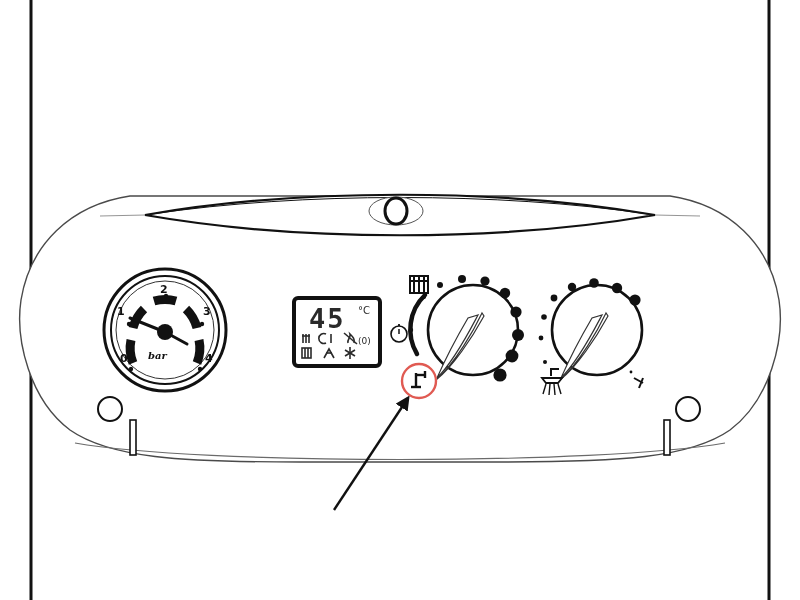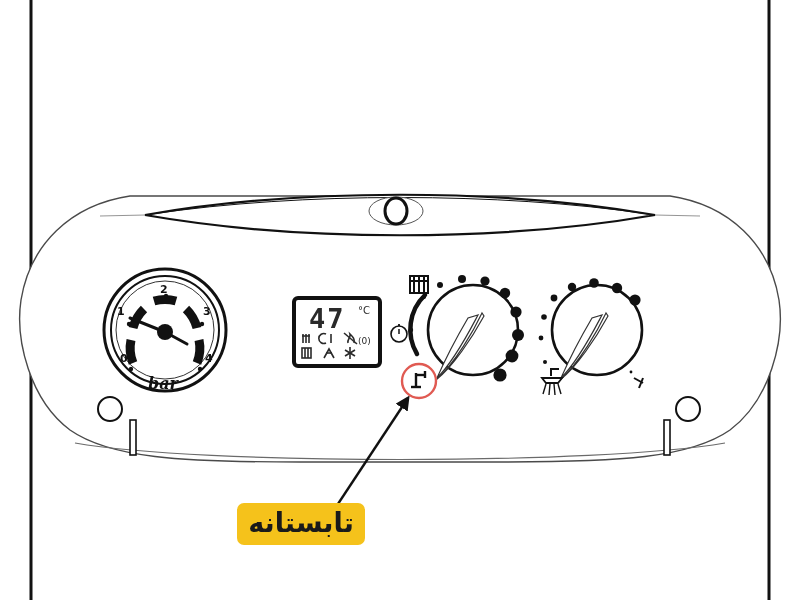--- a/index.html
+++ b/index.html
@@ -87,25 +87,24 @@
     font-family: "DejaVu Sans", sans-serif;
     font-size: 11px;
     font-weight: bold;
     color: #111;
   }
   .gauge-bar {
     position: absolute;
     left: 148px;
     top: 350px;
     font-family: "DejaVu Serif", serif;
-    font-size: 16px;
+    font-size: 10px;
     font-weight: bold;
     font-style: italic;
     color: #111;
-    margin-top: 24px;
   }
 </style>
 </head>
 <body>
 
 <div id="stage">
 
   <svg class="layer" viewBox="0 0 800 600">
 
     <line x1="31" y1="0" x2="31" y2="600" stroke="#111" stroke-width="3"></line>
@@ -283,28 +282,25 @@
 
     <defs>
       <marker id="cb-arrow" viewBox="0 0 10 10" refX="8" refY="5" markerWidth="6" markerHeight="6" orient="auto-start-reverse">
         <path d="M 0 0 L 10 5 L 0 10 z" fill="#111"></path>
       </marker>
     </defs>
     <line x1="334" y1="510" x2="408" y2="398" stroke="#111" stroke-width="2.4" marker-end="url(#cb-arrow)"></line>
   </svg>
 
 
-  <div class="lcd-temp">47</div>
+  <div class="lcd-temp">45</div>
   <div class="lcd-unit">°C</div>
   <div class="lcd-paren">(0)</div>
 
   <div class="gauge-num" style="left:120px; top:352px;">0</div>
   <div class="gauge-num" style="left:117px; top:305px;">1</div>
   <div class="gauge-num" style="left:160px; top:283px;">2</div>
   <div class="gauge-num" style="left:203px; top:305px;">3</div>
   <div class="gauge-num" style="left:205px; top:352px;">4</div>
   <div class="gauge-bar">bar</div>
 
-  <div class="badge">
-    <span class="badge-label">تابستانه</span>
-  </div>
 
 </div>
 
 </body></html>

